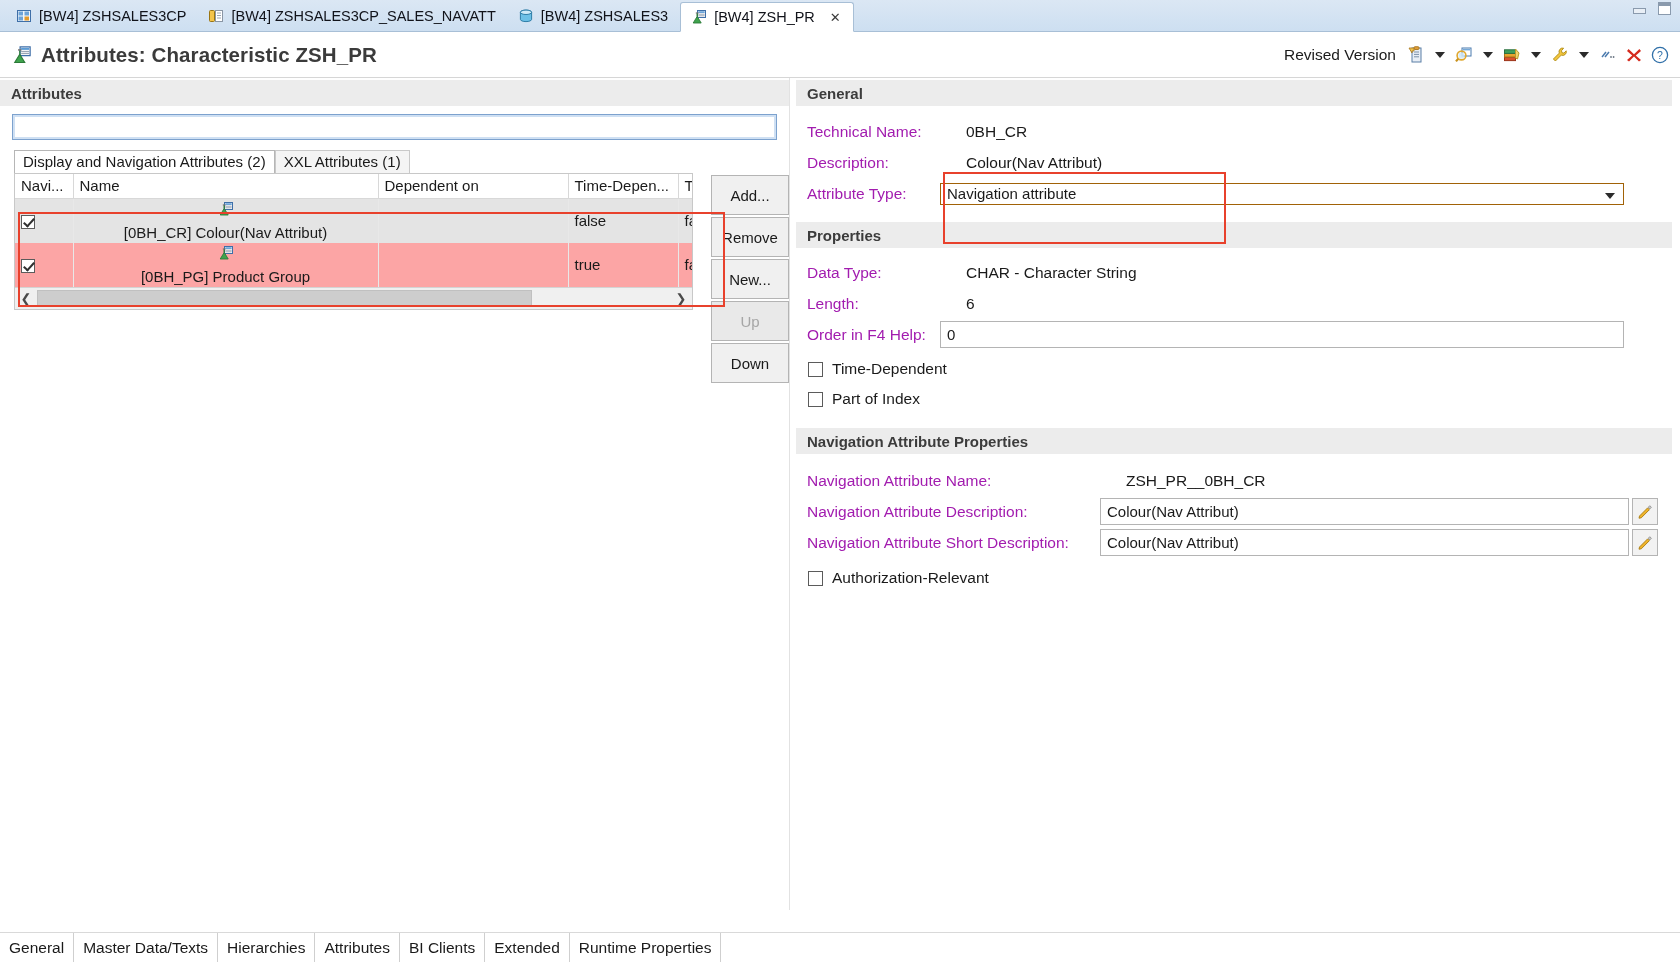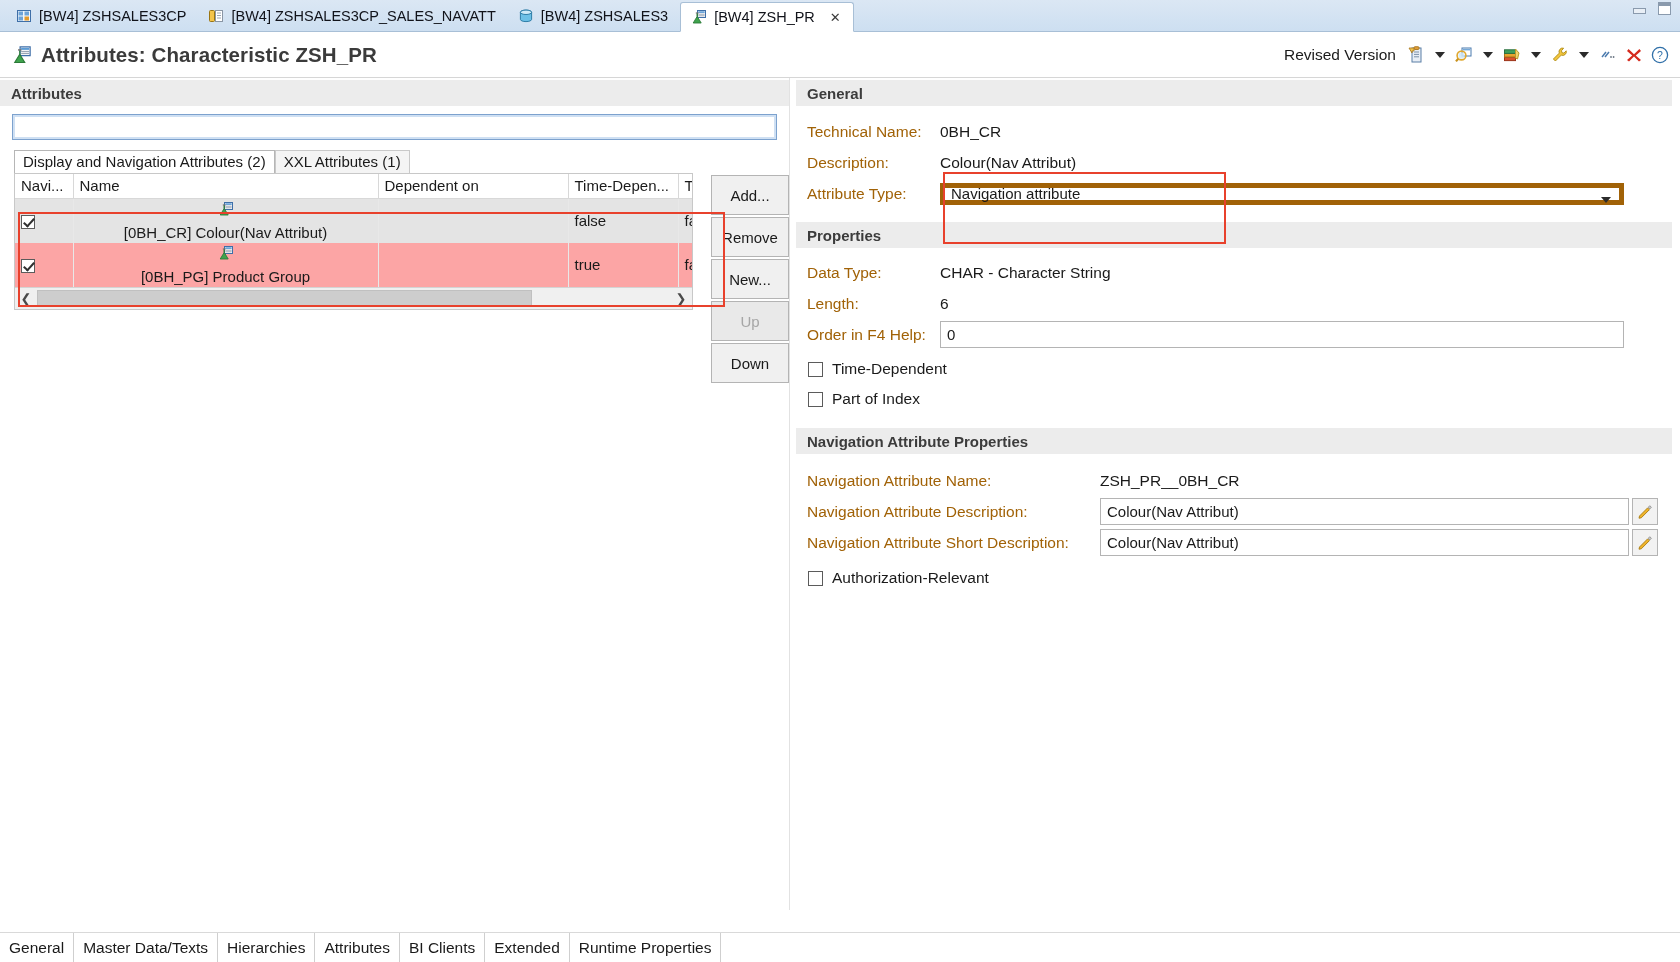--- a/index.html
+++ b/index.html
@@ -291,46 +291,47 @@
   
   .form-row {
     display: flex;
     align-items: center;
     min-height: 31px;
     padding-left: 11px;
     margin-left: 6px;
   }
   .f-label {
     font-size: 15.5px;
-    color: #a16207;
+    color: #a21caf;
     white-space: nowrap;
   }
   .f-value {
     font-size: 15.5px;
     color: #1a1a1a;
     white-space: nowrap;
+    margin-left: 26px;
   }
   .lbl-w1 { width: 133px; flex: 0 0 133px; }
   .lbl-w2 { width: 133px; flex: 0 0 133px; }
   .lbl-nav { width: 293px; flex: 0 0 293px; }
 
   .f-input {
     height: 27px;
     border: 1px solid #b4b4b4;
     background: #fff;
     font-size: 15px;
     padding: 0 6px;
     font-family: "Liberation Sans", sans-serif;
     color: #1a1a1a;
     flex: 1 1 auto;
     min-width: 0;
   }
   .f-select {
     height: 22px;
-    border: 5px solid #a16207;
+    border: 1px solid #a16207;
     background: #fff;
     font-size: 15px;
     padding: 0 6px;
     font-family: "Liberation Sans", sans-serif;
     color: #1a1a1a;
     flex: 1 1 auto;
     min-width: 0;
     display: flex;
     align-items: center;
     position: relative;

